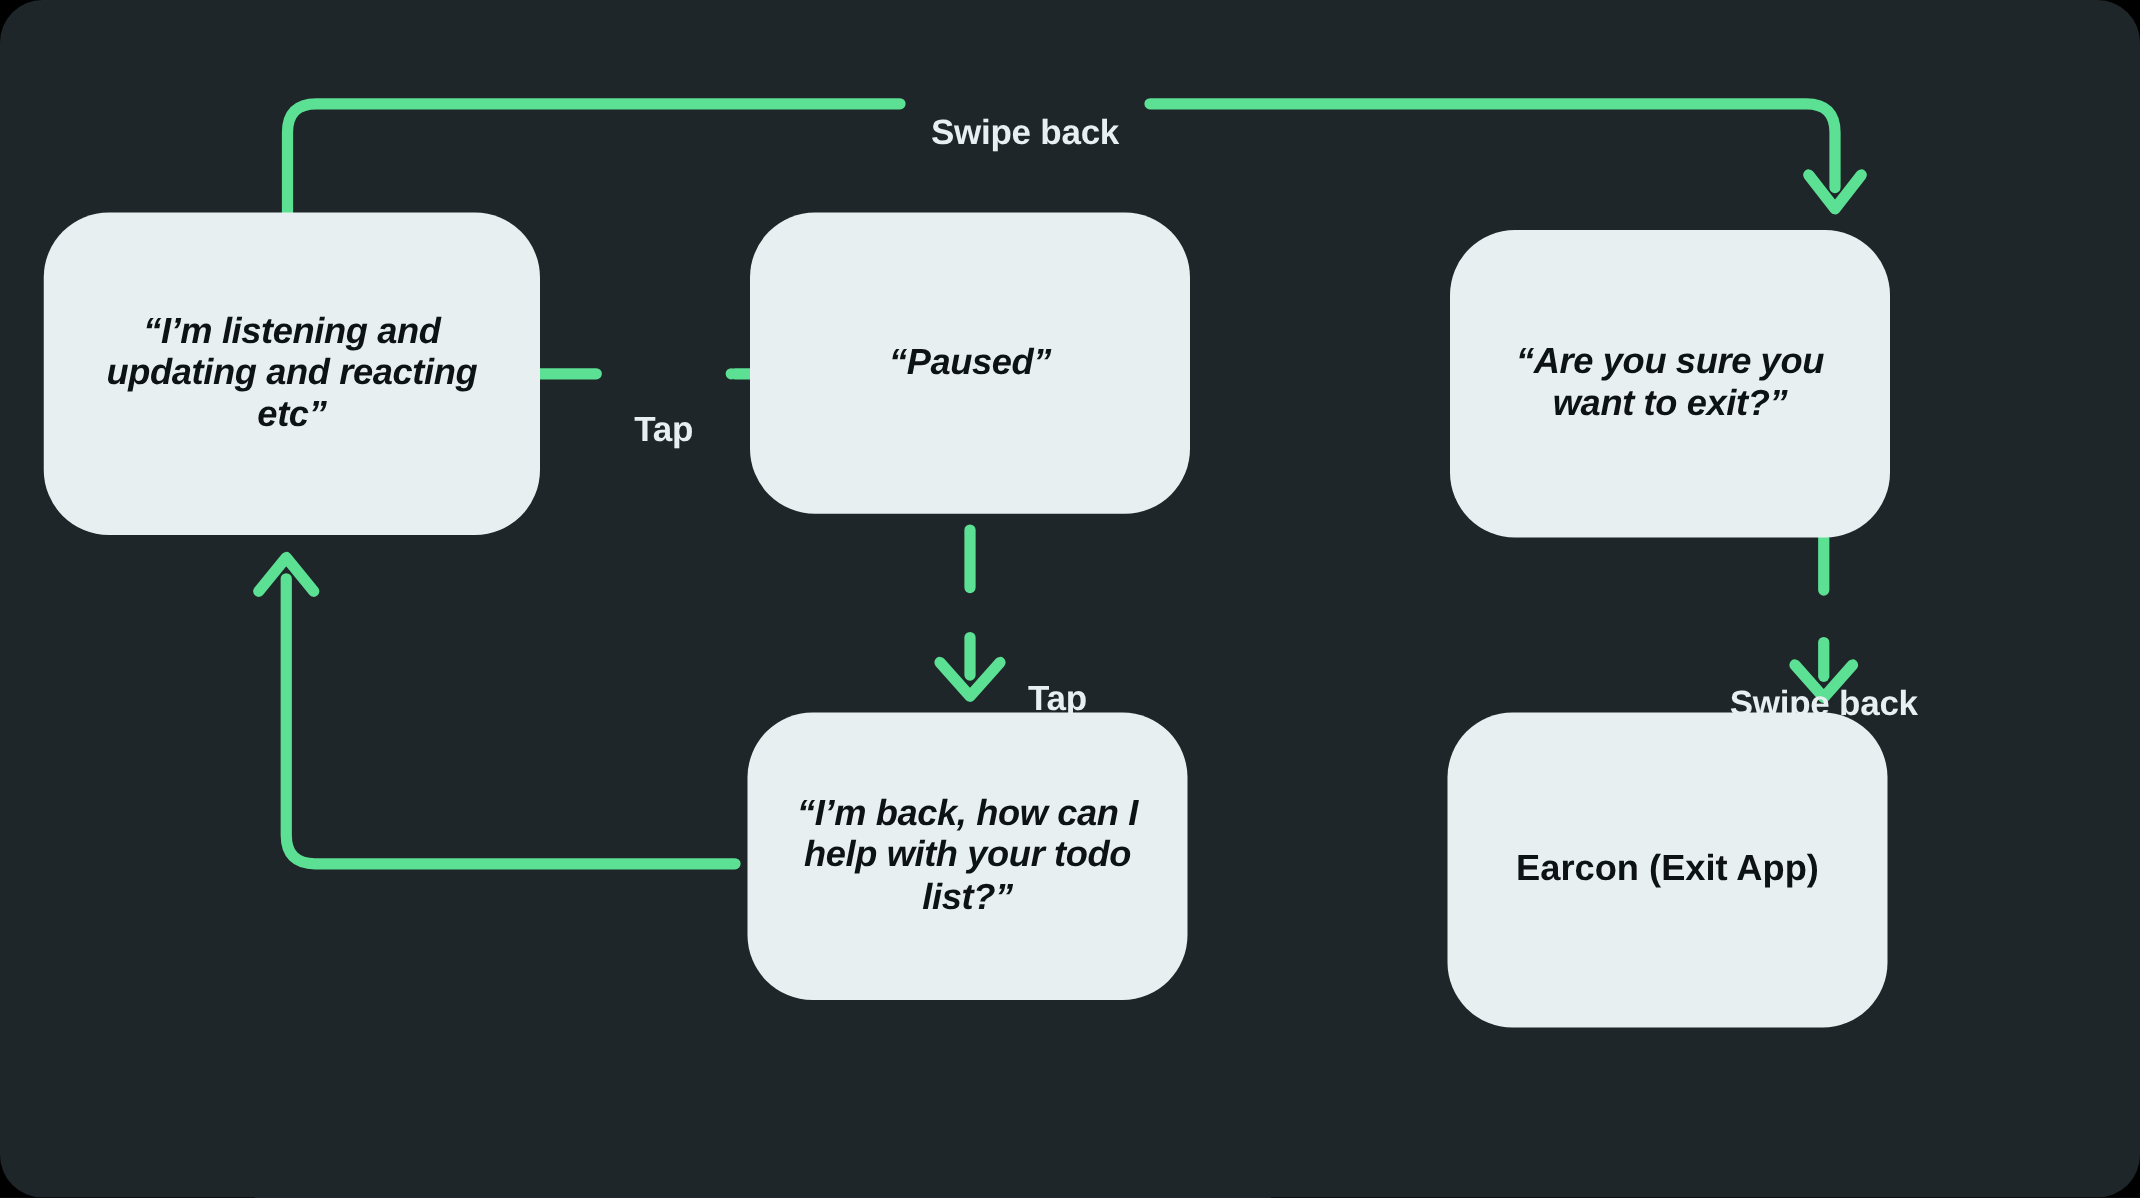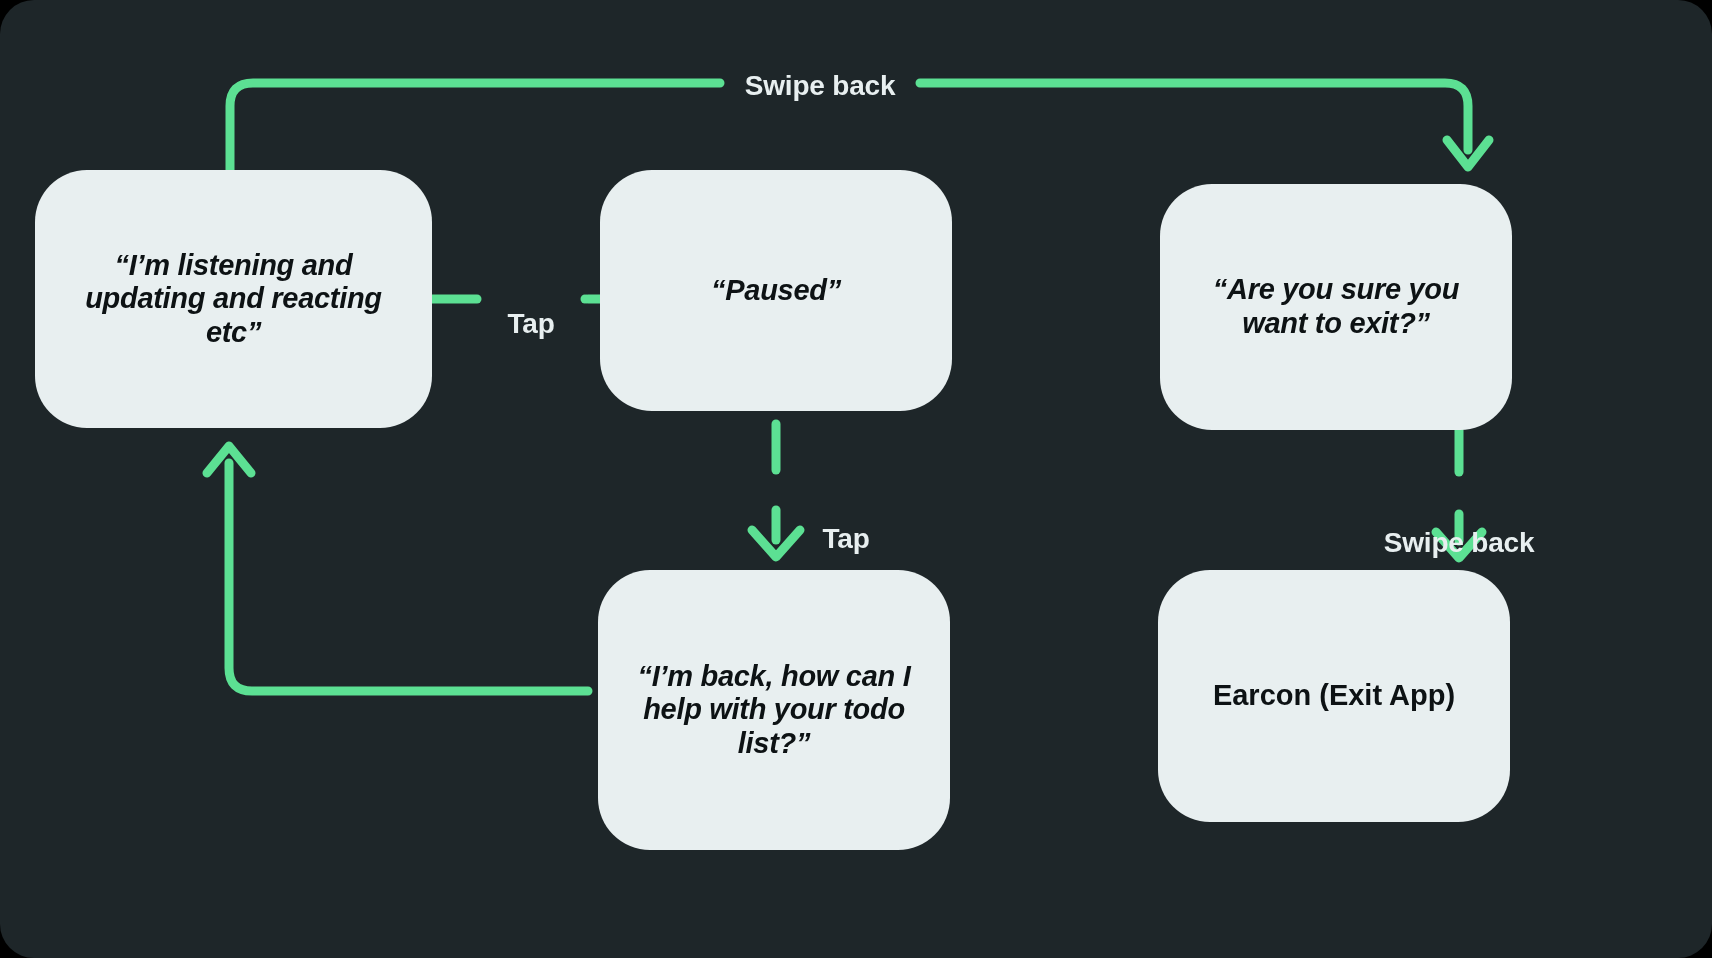--- a/index.html
+++ b/index.html
@@ -56,26 +56,27 @@
   .edge-label {
     position: absolute;
     color: #e8eff0;
     font-family: "Liberation Sans", sans-serif;
     font-weight: bold;
     font-size: 28px;
     letter-spacing: -0.2px;
     white-space: nowrap;
     transform: translate(-50%, -50%);
     text-align: center;
+    margin-top: 20px;
   }
   
   #node-listening { left: 35px;   top: 170px; width: 397px; height: 258px; }
   #node-paused    { left: 600px;  top: 170px; width: 352px; height: 241px; }
   #node-exitconf  { left: 1160px; top: 184px; width: 352px; height: 246px; }
-  #node-imback    { left: 598px;  top: 570px; width: 352px; height: 280px; }
+  #node-imback    { left: 598px;  top: 570px; width: 352px; height: 230px; }
   #node-earcon    { left: 1158px; top: 570px; width: 352px; height: 252px; align-items: center; }
 
   
   #lbl-swipe-top   { left: 820px;  top: 86px; }
   #lbl-tap-right   { left: 531px;  top: 324px; }
   #lbl-tap-down    { left: 846px;  top: 539px; }
   #lbl-swipe-right { left: 1459px; top: 543px; }
 </style>
 </head>
 <body>

